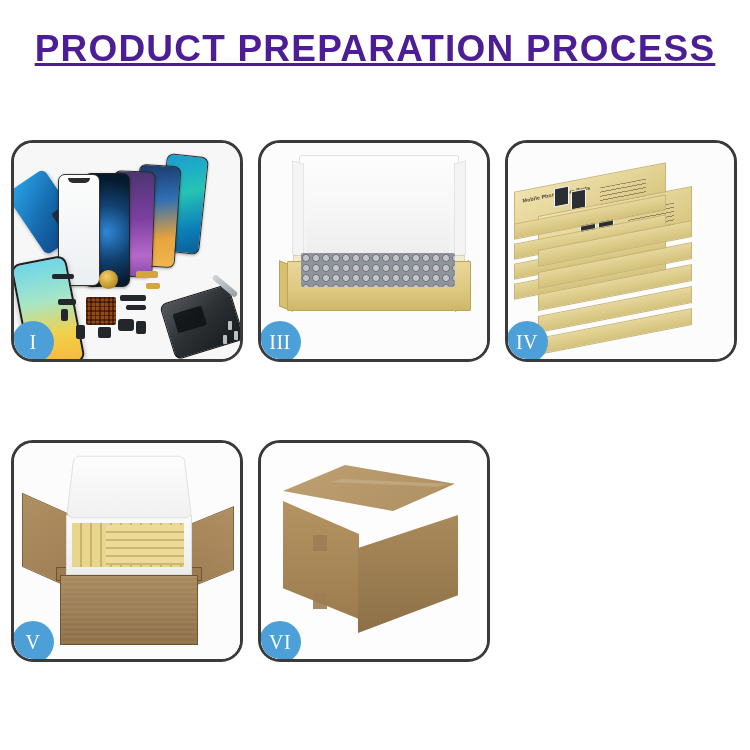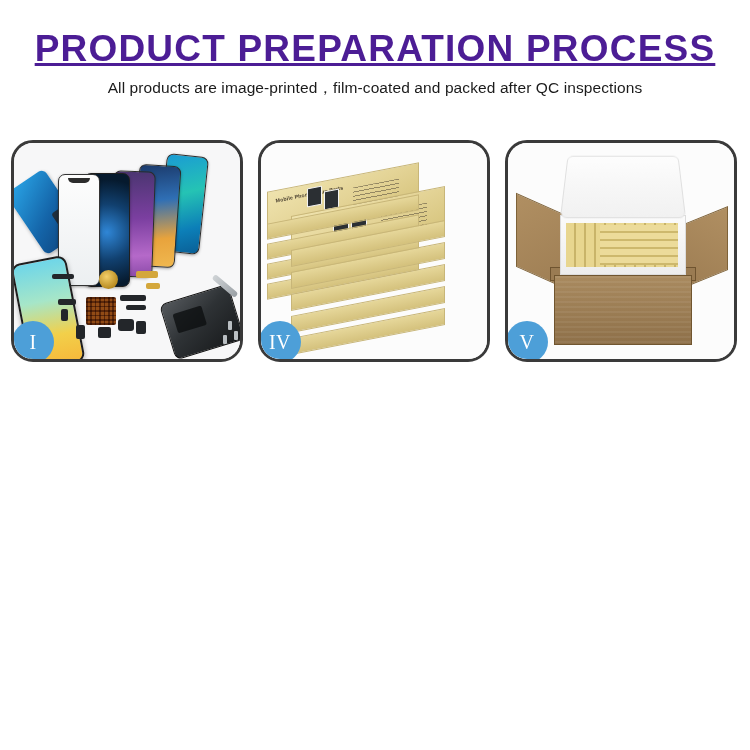--- a/index.html
+++ b/index.html
@@ -216,21 +216,20 @@
     clip-path:polygon(28% 0%,100% 30%,94% 48%,20% 18%);}
   .c6-tab{position:absolute;background:#9b7d52;opacity:.9;}
 </style>
 </head>
 <body>
 
 <div class="page">
 
   <div class="header">
     <div class="title">PRODUCT PREPARATION PROCESS</div>
-    <div class="subtitle">All products are image-printed，film-coated and packed after QC inspections</div>
   </div>
 
   <div class="grid">
 
     <div class="panel p1">
       <div class="stage">
         <div class="film"></div>
         <div class="ph ph-a"></div>
         <div class="ph ph-b"></div>
         <div class="ph ph-c"></div>
@@ -253,20 +252,32 @@
         <div class="pbar" style="left:62px;top:182px;width:9px;height:14px;border-radius:2px;"></div>
         <div class="screwd"></div>
         <div class="screw" style="left:214px;top:178px;"></div>
         <div class="screw" style="left:220px;top:188px;"></div>
         <div class="screw" style="left:209px;top:192px;"></div>
       </div>
       <div class="badge">I</div>
     </div>
 
 
+    <div class="panel p3">
+      <div class="stage">
+        <div class="lidback"></div>
+        <div class="foaminner"></div>
+        <div class="traysideL"></div>
+        <div class="traysideR"></div>
+        <div class="bubblescreen"></div>
+        <div class="traylip"></div>
+        <div class="boxtray"></div>
+      </div>
+      <div class="badge">III</div>
+    </div>
 
     <div class="panel p4">
       <div class="stage">
 
         <div class="stackbox sb-top" style="left:6px;top:34px;width:150px;height:34px;transform:skewY(-11deg);"></div>
         <div class="boxlabel" style="left:14px;top:48px;transform:rotate(-11deg);">Mobile Phone Spare Parts</div>
         <div class="scr" style="left:46px;top:44px;width:13px;height:17px;transform:skewY(-11deg);"></div>
         <div class="scr" style="left:63px;top:47px;width:13px;height:17px;transform:skewY(-11deg);"></div>
         <div class="speclines" style="left:92px;top:40px;transform:skewY(-11deg);"></div>
 
@@ -297,15 +308,26 @@
         <div class="foamlidV"></div>
         <div class="foamtrayV"></div>
         <div class="ybars"></div>
         <div class="ybars2"></div>
         <div class="cartonrim"></div>
         <div class="cartonfront"></div>
       </div>
       <div class="badge">V</div>
     </div>
 
+    <div class="panel p6">
+      <div class="stage">
+        <div class="c6-lid"></div>
+        <div class="c6-left"></div>
+        <div class="c6-right"></div>
+        <div class="c6-tape"></div>
+        <div class="c6-tab" style="left:52px;top:92px;width:14px;height:16px;"></div>
+        <div class="c6-tab" style="left:52px;top:150px;width:14px;height:16px;"></div>
+      </div>
+      <div class="badge">VI</div>
+    </div>
 
   </div>
 </div>
 
 </body></html>

